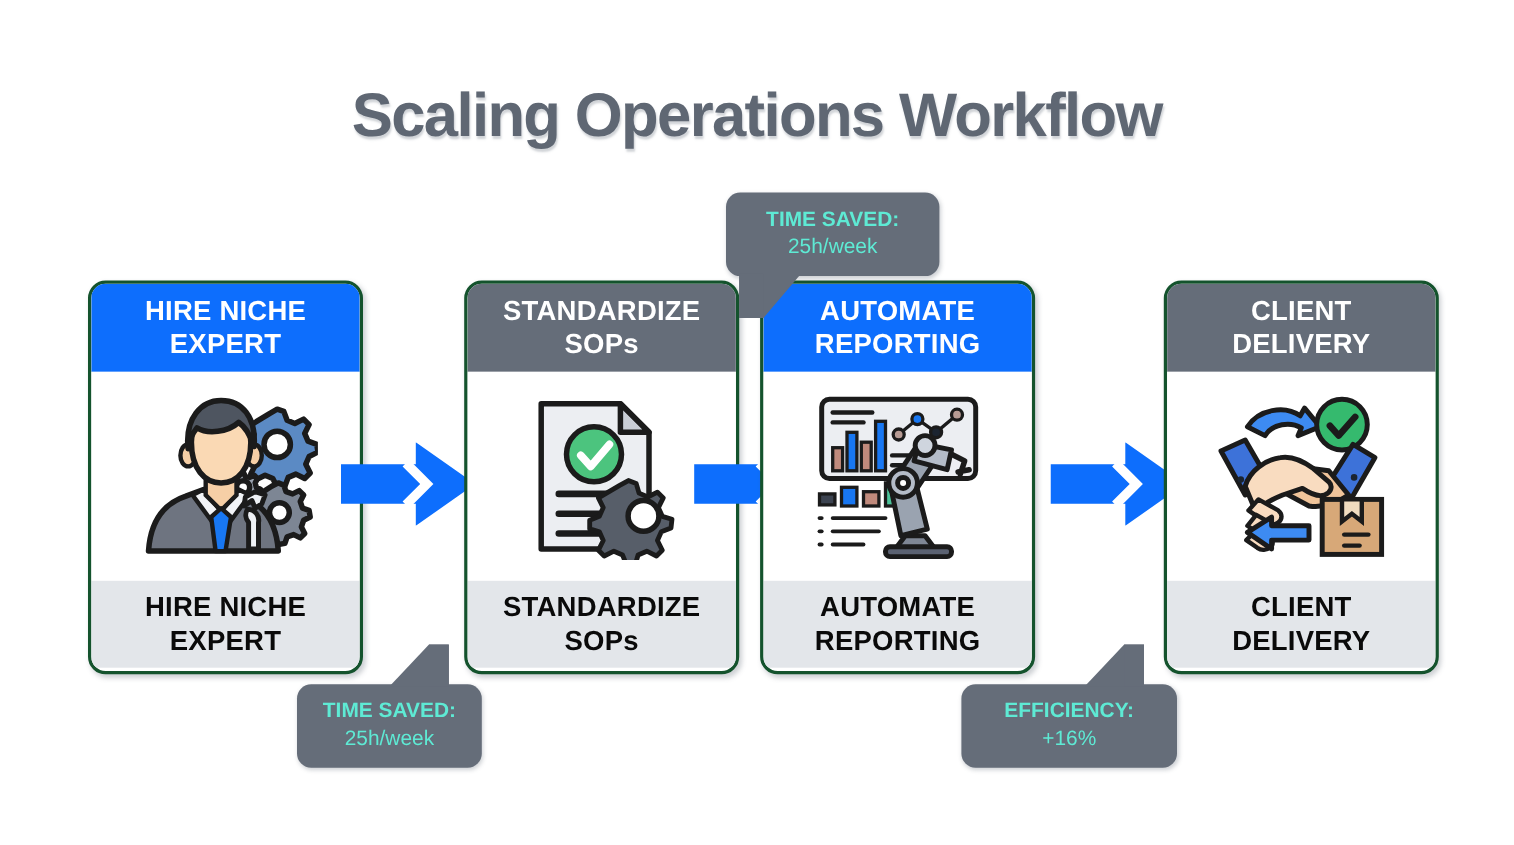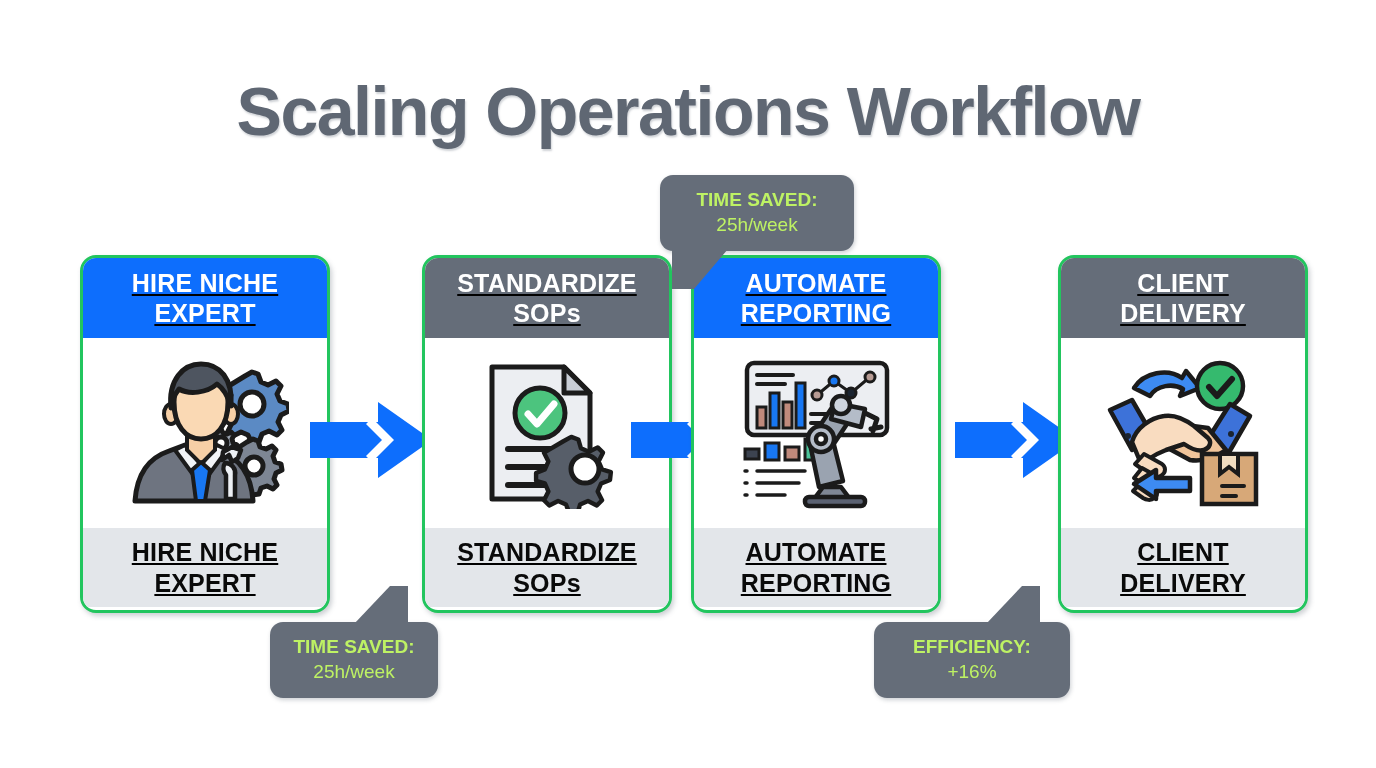--- a/index.html
+++ b/index.html
@@ -20,40 +20,39 @@
   }
 
   
   #page-title {
     position: absolute;
     left: 0;
     top: 72px;
     width: 1376px;
     text-align: center;
     font-family: "Liberation Sans", sans-serif;
-    font-size: 68px;
+    font-size: 56px;
     font-weight: bold;
     letter-spacing: -1.5px;
     color: #5f6773;
     text-shadow: 1px 2px 2px rgba(120,128,140,0.35);
     white-space: nowrap;
   }
 
   
   .card {
     position: absolute;
     width: 250px;
     height: 358px;
     top: 255px;
     background: #ffffff;
-    border: 3px solid #22c55e;
+    border: 3px solid #14532d;
     border-radius: 16px;
     overflow: hidden;
     box-shadow: 2px 3px 5px rgba(90,98,112,0.30);
-    text-decoration: underline;
   }
   .card-1 { left: 80px; }
   .card-2 { left: 404px; margin-left: 18px; }
   .card-3 { left: 691px; }
   .card-4 { left: 1058px; }
 
   .card-header {
     height: 80px;
     display: flex;
     align-items: center;
@@ -102,21 +101,21 @@
   }
   .arrow-1 { left: 310px; }
   .arrow-2 { left: 631px; }
   .arrow-3 { left: 955px; }
 
   
   .callout {
     position: absolute;
     background: #656d79;
     border-radius: 13px;
-    color: #bef264;
+    color: #5eead4;
     text-align: center;
     font-size: 19px;
     font-weight: bold;
     line-height: 1.30;
     padding: 13px 18px 14px;
     box-shadow: 1px 2px 4px rgba(90,98,112,0.30);
   }
   .callout .c-line2 { font-weight: normal; }
 
   .callout-top {

